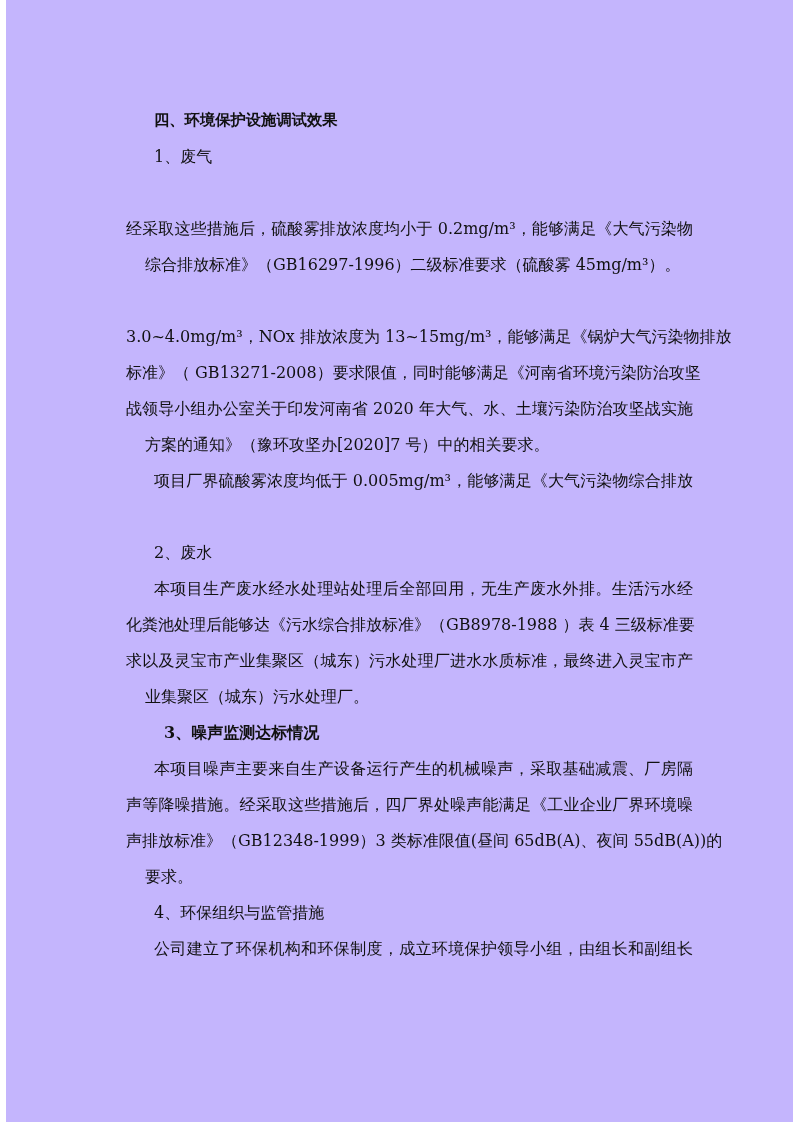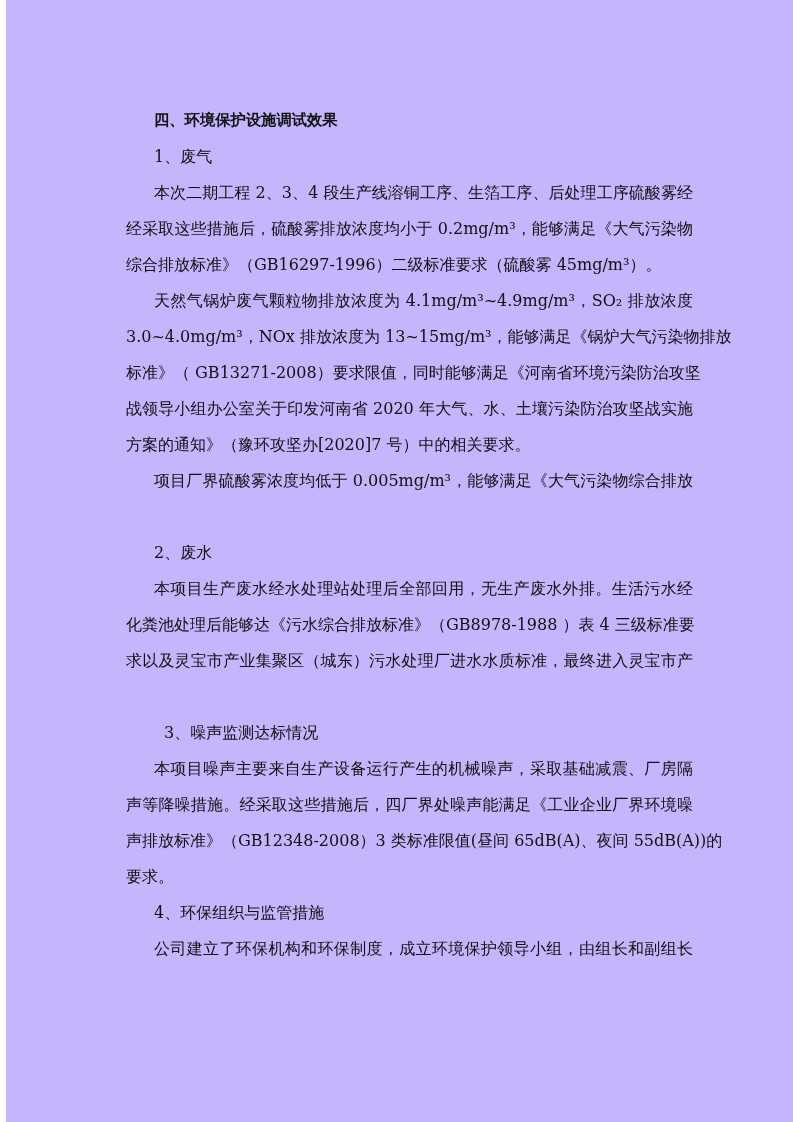--- a/index.html
+++ b/index.html
@@ -2,57 +2,56 @@
 <html><head>
 <meta charset="utf-8">
 <style>
   html, body { margin: 0; padding: 0; background: #ffffff; }
   body { width: 793px; height: 1122px; position: relative; overflow: hidden;
          font-family: "DejaVu Serif", "Liberation Serif", serif; color: #111; }
   .page { position: absolute; left: 6px; top: 0; width: 793px; height: 1122px; background: #c4b5fd; }
   .ln { position: absolute; left: 120px; width: 567px; height: 24px; line-height: 24px;
         font-size: 16px; white-space: nowrap; text-align: justify; text-align-last: justify;
         letter-spacing: 0; }
-  .ln.last { text-align-last: left; }
+  .ln.last { text-align-last: left; margin-left: 19px; }
   .ln.indent { left: 148px; width: 539px; }
   .heading { font-weight: bold; font-family: "DejaVu Sans", "Liberation Sans", sans-serif; font-size: 15.3px; }
   .sub { left: 148px; width: auto; text-align-last: left; }
-  .sub3 { left: 158px; }
+  .sub3 { left: 158px; font-weight: bold; }
 </style>
 </head>
 <body>
 
 <div class="page">
 
   <div class="ln heading sub" style="top:108px">四、环境保护设施调试效果</div>
 
   <div class="ln sub" style="top:145px">1、废气</div>
 
-  <div class="ln indent" style="top:181px">本次二期工程 2、3、4 段生产线溶铜工序、生箔工序、后处理工序硫酸雾经</div>
   <div class="ln" style="top:217px">经采取这些措施后，硫酸雾排放浓度均小于 0.2mg/m³，能够满足《大气污染物</div>
   <div class="ln last" style="top:253px">综合排放标准》（GB16297-1996）二级标准要求（硫酸雾 45mg/m³）。</div>
 
-  <div class="ln indent" style="top:289px">天然气锅炉废气颗粒物排放浓度为 4.1mg/m³~4.9mg/m³，SO₂ 排放浓度</div>
   <div class="ln" style="top:325px">3.0~4.0mg/m³，NOx 排放浓度为 13~15mg/m³，能够满足《锅炉大气污染物排放</div>
   <div class="ln" style="top:361px">标准》（ GB13271-2008）要求限值，同时能够满足《河南省环境污染防治攻坚</div>
   <div class="ln" style="top:397px">战领导小组办公室关于印发河南省 2020 年大气、水、土壤污染防治攻坚战实施</div>
   <div class="ln last" style="top:433px">方案的通知》（豫环攻坚办[2020]7 号）中的相关要求。</div>
 
   <div class="ln indent" style="top:469px">项目厂界硫酸雾浓度均低于 0.005mg/m³，能够满足《大气污染物综合排放</div>
 
   <div class="ln sub" style="top:541px">2、废水</div>
 
   <div class="ln indent" style="top:577px">本项目生产废水经水处理站处理后全部回用，无生产废水外排。生活污水经</div>
   <div class="ln" style="top:613px">化粪池处理后能够达《污水综合排放标准》（GB8978-1988 ）表 4 三级标准要</div>
   <div class="ln" style="top:649px">求以及灵宝市产业集聚区（城东）污水处理厂进水水质标准，最终进入灵宝市产</div>
+  <div class="ln last" style="top:685px">业集聚区（城东）污水处理厂。</div>
 
   <div class="ln sub sub3" style="top:721px">3、噪声监测达标情况</div>
 
   <div class="ln" style="top:793px">声等降噪措施。经采取这些措施后，四厂界处噪声能满足《工业企业厂界环境噪</div>
   <div class="ln indent" style="top:757px">本项目噪声主要来自生产设备运行产生的机械噪声，采取基础减震、厂房隔</div>
-  <div class="ln" style="top:829px">声排放标准》（GB12348-2008）3 类标准限值(昼间 65dB(A)、夜间 55dB(A))的</div>
+  <div class="ln" style="top:829px">声排放标准》（GB12348-1999）3 类标准限值(昼间 65dB(A)、夜间 55dB(A))的</div>
   <div class="ln last" style="top:865px">要求。</div>
 
   <div class="ln sub" style="top:901px">4、环保组织与监管措施</div>
 
   <div class="ln indent" style="top:937px">公司建立了环保机构和环保制度，成立环境保护领导小组，由组长和副组长</div>
 
 </div>
 
 </body></html>

